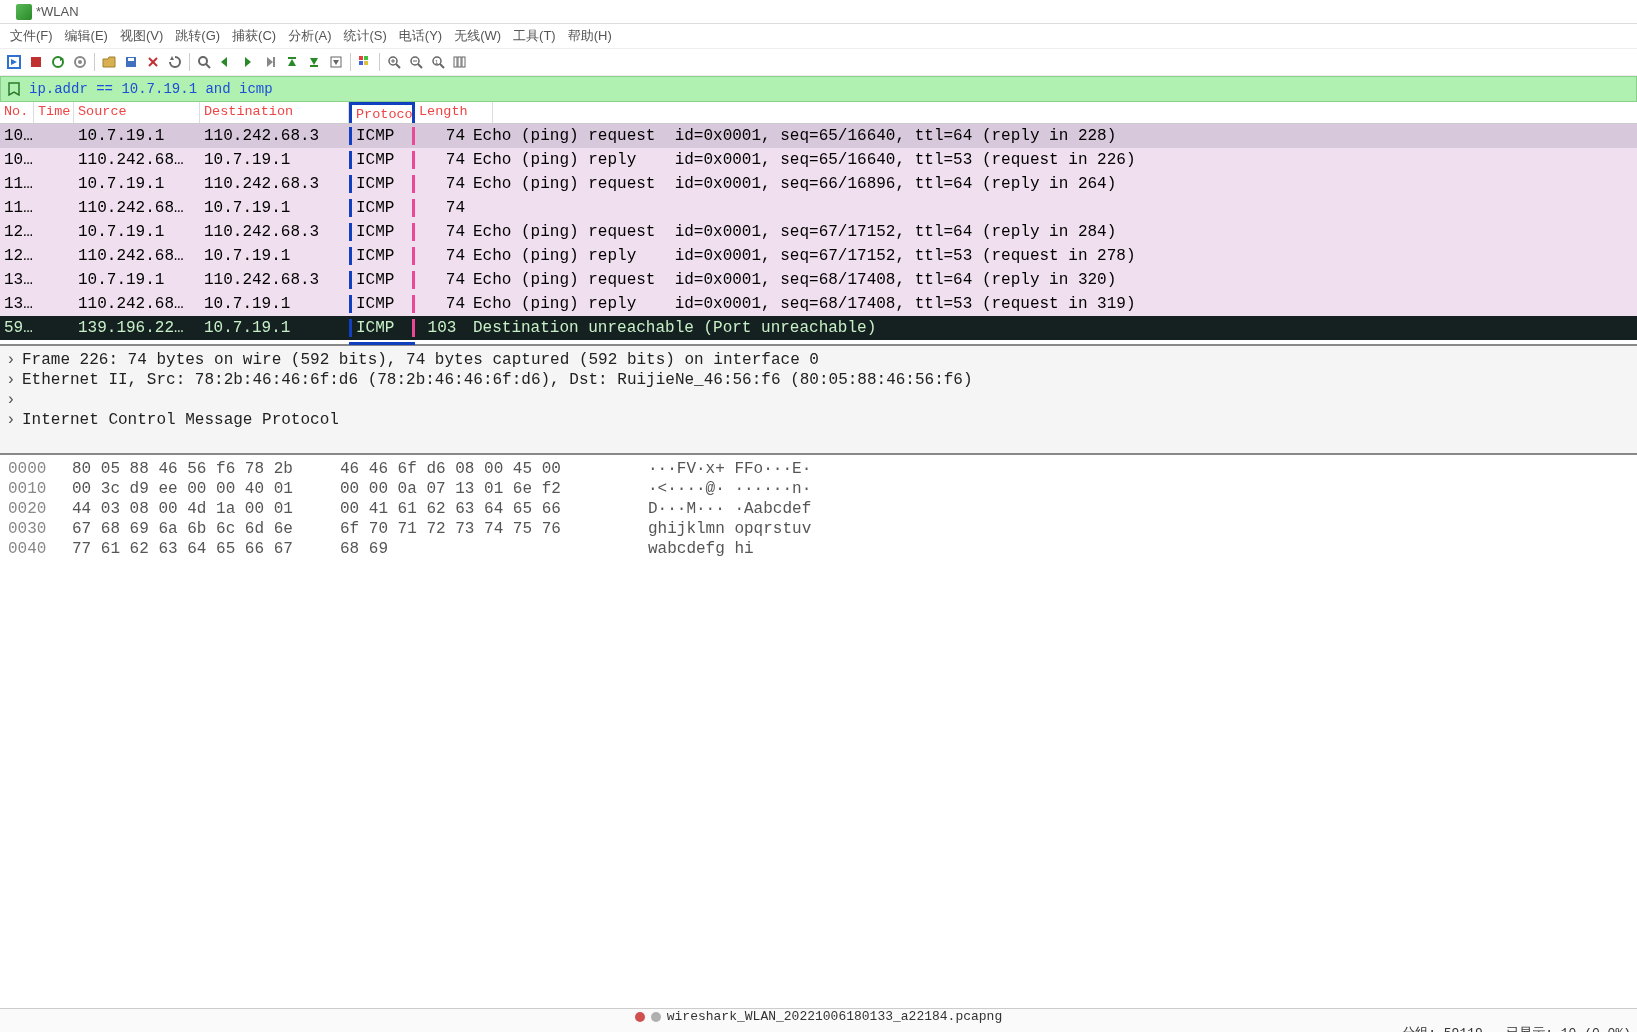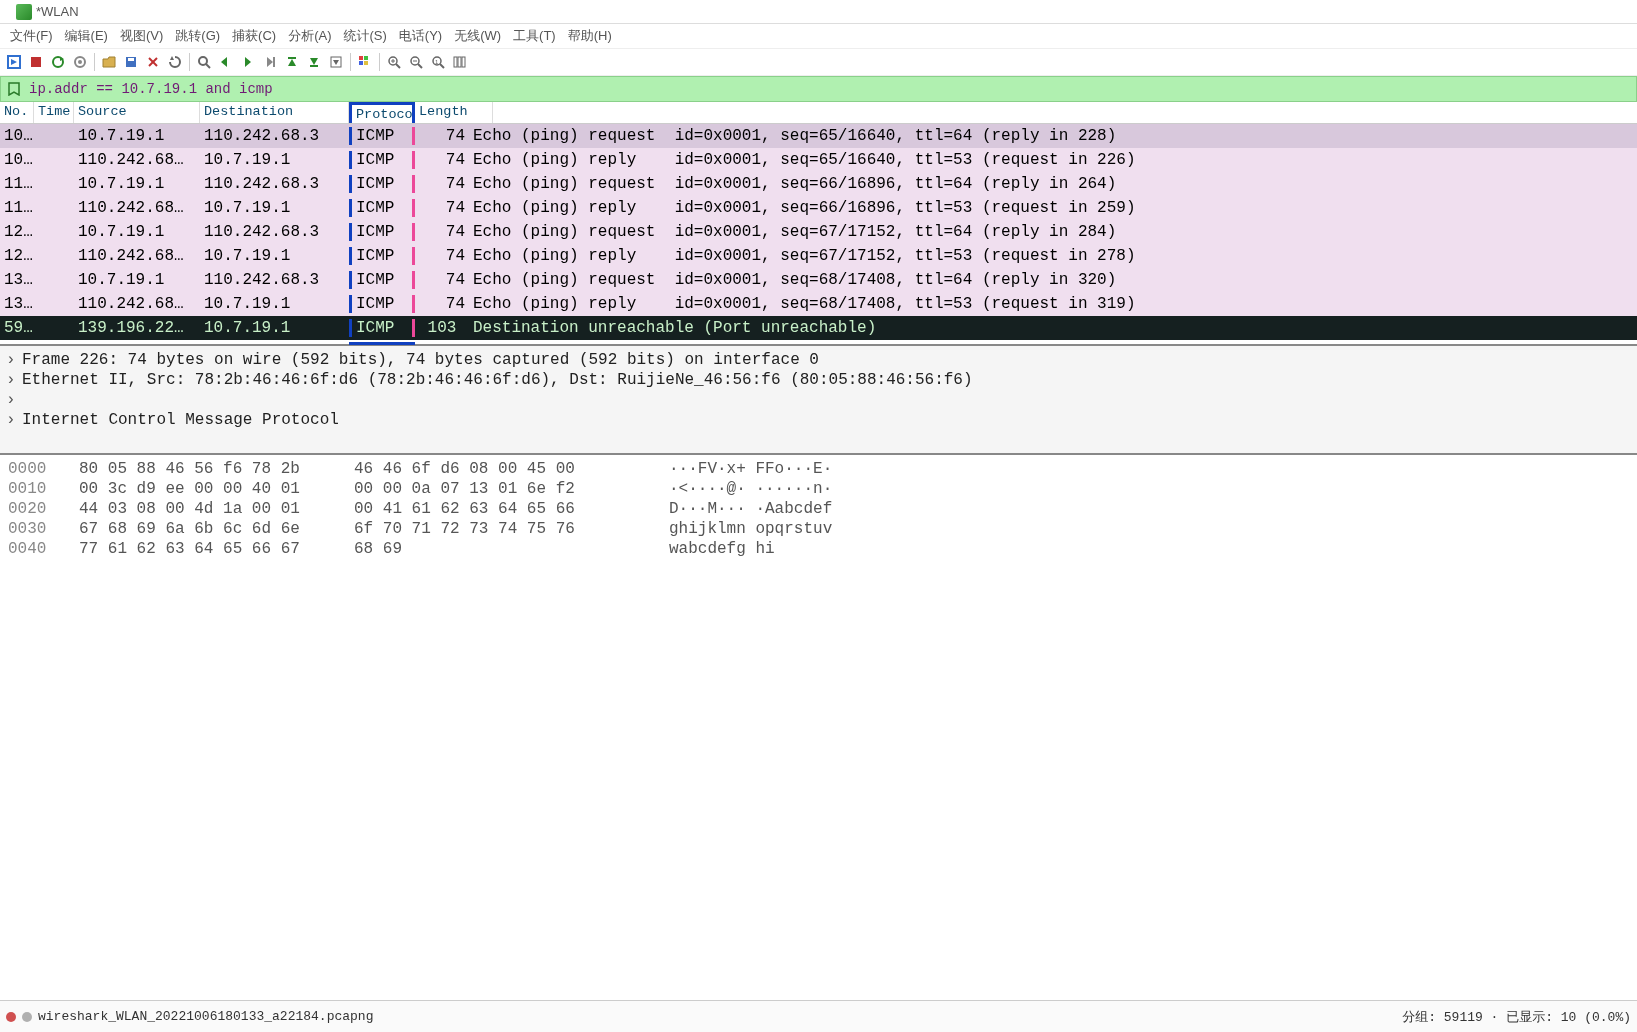--- a/index.html
+++ b/index.html
@@ -11,47 +11,47 @@
 
 .menubar { display: flex; align-items: center; height: 24px; background: #fff; padding: 0 4px; }
 .menubar .menu-item { padding: 2px 6px; color: #555; cursor: pointer; }
 
 .toolbar { display: flex; align-items: center; height: 28px; padding: 2px 4px; border-top: 1px solid #eee; border-bottom: 1px solid #eee; gap: 2px; }
 .tb-btn { width: 20px; height: 20px; display: inline-flex; align-items: center; justify-content: center; border-radius: 2px; cursor: pointer; }
 .tb-sep { width: 1px; height: 18px; background: #ccc; margin: 0 2px; }
 
 .filterbar { display: flex; align-items: center; height: 26px; background: #b0f0b0; border: 1px solid #8ad08a; padding: 0 2px; }
 .filterbar .fb-icon { width: 18px; height: 18px; display: inline-flex; align-items: center; justify-content: center; margin: 0 2px; cursor: pointer; }
-.filterbar input { flex: 1; border: none; outline: none; background: transparent; font-family: "Consolas","Courier New",monospace; font-size: 14px; color: #701a75; padding: 2px 4px; }
+.filterbar input { flex: 1; border: none; outline: none; background: transparent; font-family: "Consolas","Courier New",monospace; font-size: 14px; color: #1d4ed8; padding: 2px 4px; }
 
 .packetlist { position: relative; border-bottom: 2px solid #888; height: 244px; }
-.plist-header { display: flex; background: #fff; border-bottom: 1px solid #ccc; height: 22px; align-items: stretch; font-family: "Consolas","Courier New",monospace; font-size: 13.5px; color: #0c4a6e; }
+.plist-header { display: flex; background: #fff; border-bottom: 1px solid #ccc; height: 22px; align-items: stretch; font-family: "Consolas","Courier New",monospace; font-size: 13.5px; color: #ef4444; }
 .plist-header .col { border-right: 1px solid #ddd; padding: 2px 4px; white-space: nowrap; overflow: hidden; }
 .plist-header .col-protocol { border: 3px solid #1040c0; border-bottom: none; }
 .plist-body { font-family: "Consolas","Courier New",monospace; font-size: 16px; }
 .plist-row { display: flex; height: 24px; align-items: center; position: relative; }
 .plist-row .cell { padding: 0 4px; white-space: nowrap; overflow: hidden; text-overflow: clip; }
 .plist-row .cell-protocol { border-left: 3px solid #1040c0; border-right: 3px solid #ec4899; }
 .protocol-border-bottom { position: absolute; left: 349px; width: 66px; height: 3px; background: #1040c0; bottom: -1px; }
 .row-icmp { background: #f0dfef; }
 .row-icmp-sel { background: #d8c8dc; }
 .row-dark { background: #152020; color: #c8f0c8; }
 
 .details { background: #f5f5f5; border-bottom: 2px solid #888; padding: 4px 6px; font-family: "Consolas","Courier New",monospace; font-size: 16px; color: #222; height: 109px; overflow: hidden; }
 .details .drow { display: flex; align-items: center; padding: 1px 0; cursor: pointer; }
 .details .exp { width: 16px; color: #555; }
 
 .hexpane { background: #fff; padding: 4px 8px; font-family: "Consolas","Courier New",monospace; font-size: 16px; color: #555; height: 370px; }
-.hexpane .hrow { display: flex; gap: 15px; padding: 1px 0; }
+.hexpane .hrow { display: flex; gap: 8px; padding: 1px 0; }
 .hexpane .offset { width: 56px; color: #888; }
 .hexpane .bytes1 { width: 260px; }
 .hexpane .bytes2 { width: 260px; }
 .hexpane .ascii { margin-left: 40px; }
 
-.statusbar { position: absolute; bottom: 0; left: 0; right: 0; height: 32px; display: flex; align-items: center; padding: 0 6px; border-top: 1px solid #ccc; background: #fafafa; font-family: "Consolas","Courier New",monospace; font-size: 13px; color: #333; }
+.statusbar { position: absolute; bottom: 0; left: 0; right: 0; height: 24px; display: flex; align-items: center; padding: 0 6px; border-top: 1px solid #ccc; background: #fafafa; font-family: "Consolas","Courier New",monospace; font-size: 13px; color: #333; flex-direction: column; }
 .statusbar .sb-left { display: flex; align-items: center; gap: 6px; }
 .statusbar .sb-right { margin-left: auto; }
 .dot-red { width: 10px; height: 10px; border-radius: 50%; background: #d05050; }
 .dot-gray { width: 10px; height: 10px; border-radius: 50%; background: #b0b0b0; }
 </style>
 </head>
 <body>
 
 <div class="titlebar">
   <div class="app-icon"></div>
@@ -248,21 +248,20 @@
         <span class="cell" style="width:54px;text-align:right">74</span>
         <span class="cell" style="flex:1;white-space:pre">Echo (ping) request  id=0x0001, seq=66/16896, ttl=64 (reply in 264)</span>
       </div>
       <div class="plist-row row-icmp">
         <span class="cell" style="width:34px;text-align:right">11…</span>
         <span class="cell" style="width:40px"></span>
         <span class="cell" style="width:126px">110.242.68…</span>
         <span class="cell" style="width:149px">10.7.19.1</span>
         <span class="cell cell-protocol" style="width:66px">ICMP</span>
         <span class="cell" style="width:54px;text-align:right">74</span>
-        <span class="cell" style="flex:1;white-space:pre">Echo (ping) reply    id=0x0001, seq=66/16896, ttl=53 (request in 259)</span>
       </div>
       <div class="plist-row row-icmp">
         <span class="cell" style="width:34px;text-align:right">12…</span>
         <span class="cell" style="width:40px"></span>
         <span class="cell" style="width:126px">10.7.19.1</span>
         <span class="cell" style="width:149px">110.242.68.3</span>
         <span class="cell cell-protocol" style="width:66px">ICMP</span>
         <span class="cell" style="width:54px;text-align:right">74</span>
         <span class="cell" style="flex:1;white-space:pre">Echo (ping) request  id=0x0001, seq=67/17152, ttl=64 (reply in 284)</span>
       </div>

